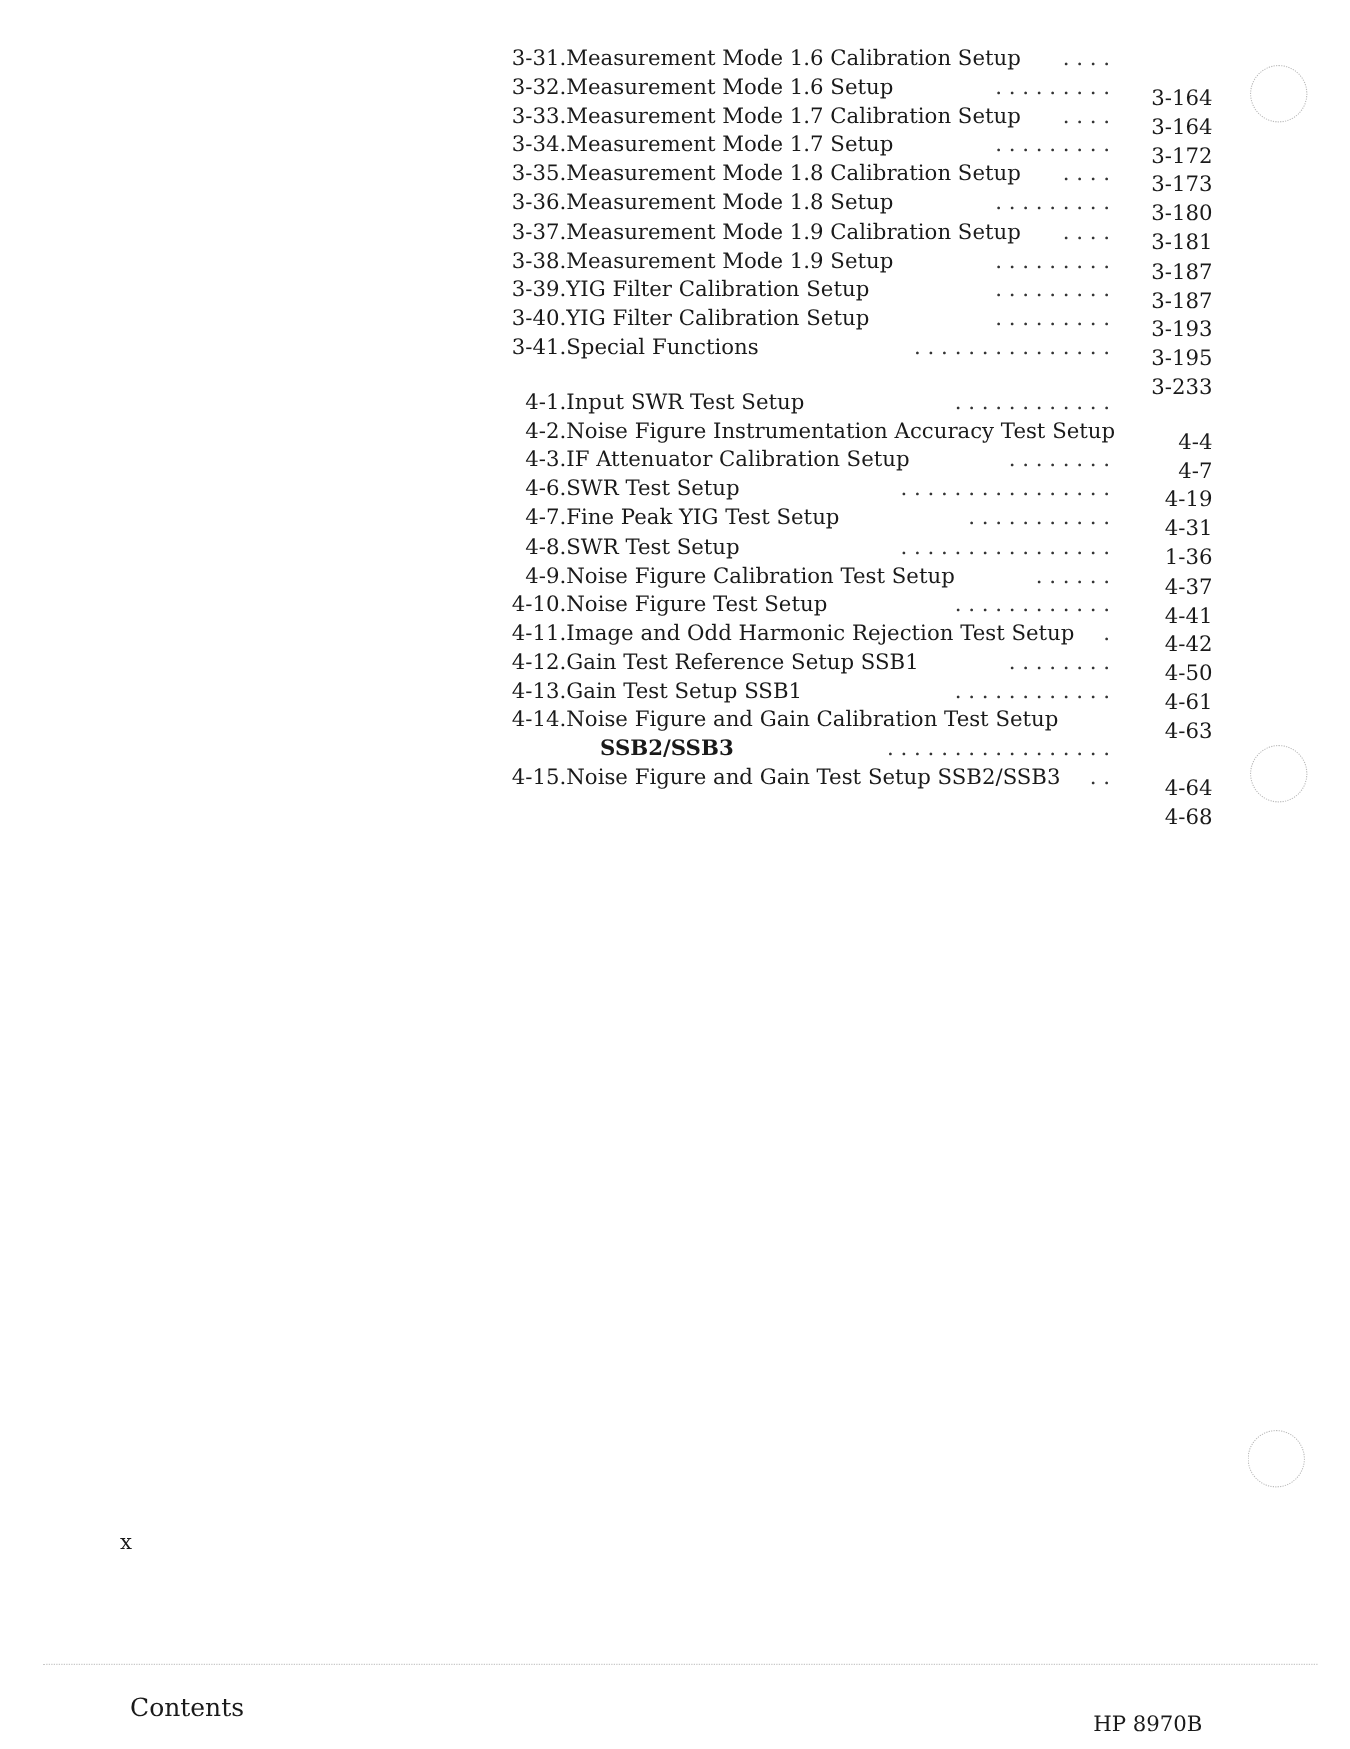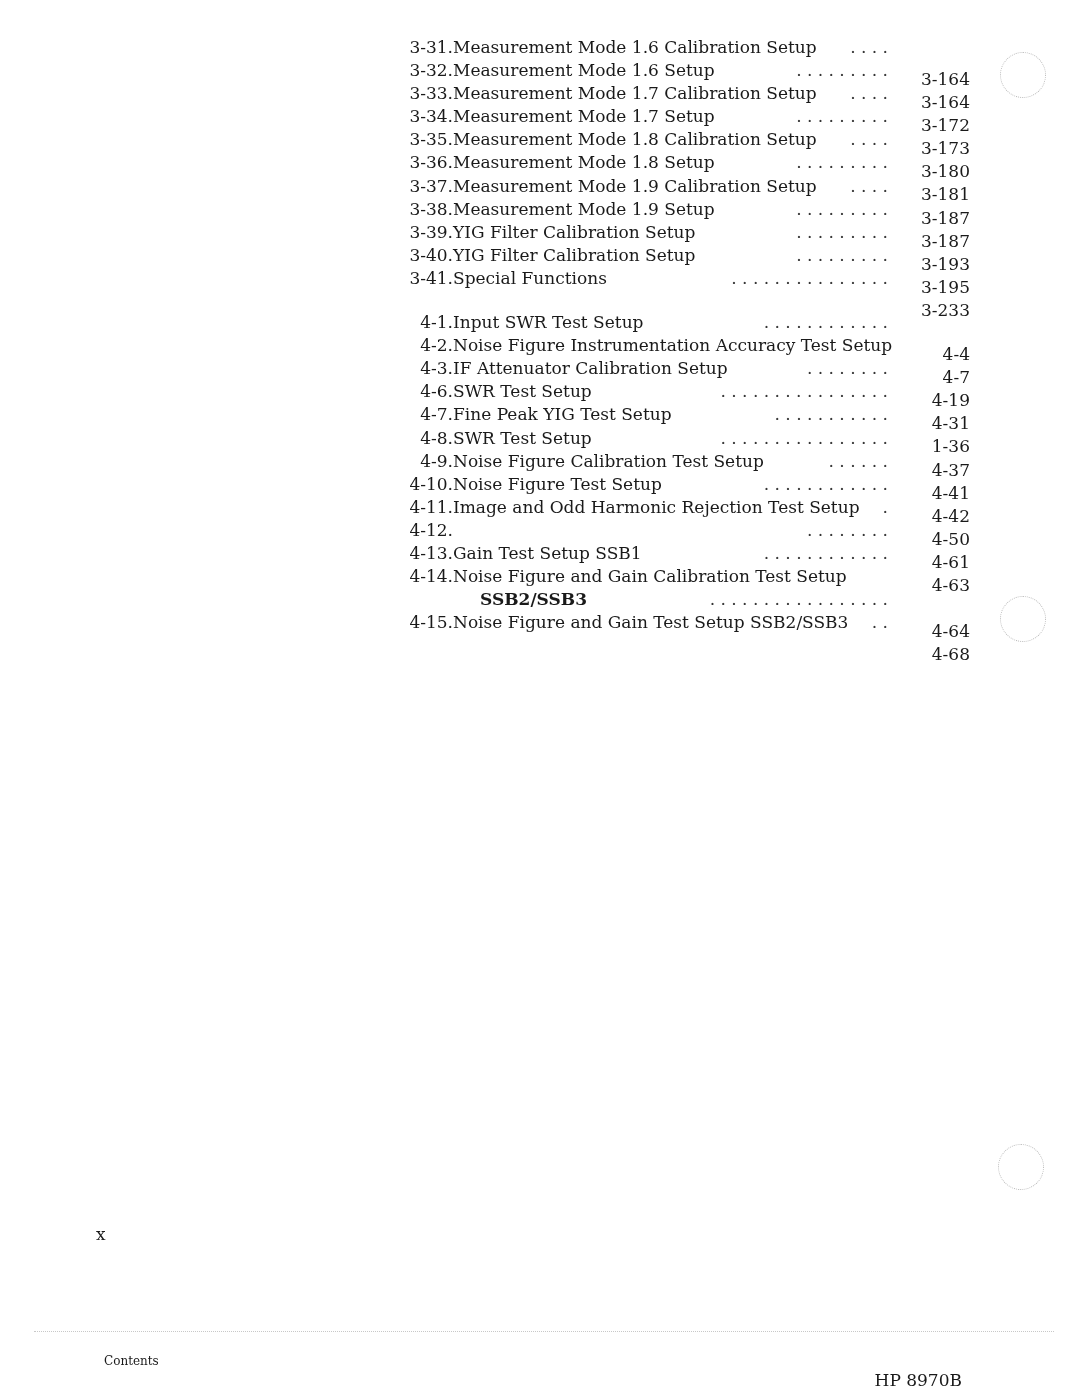--- a/index.html
+++ b/index.html
@@ -20,21 +20,21 @@
     color: #333;
   }
   .entry .page { position: absolute; right: 6px; text-align: right; margin-top: 32px; }
   .entry.cont .title { left: 84px; font-weight: bold; }
 
   .folio { position: absolute; left: 96px; top: 1224px; font-size: 17px; }
   .rule {
     position: absolute; left: 34px; width: 1020px; top: 1331px; height: 0;
     border-top: 1px dotted #c8c8c8;
   }
-  .footer-left { position: absolute; left: 104px; top: 1354px; font-size: 12px; }
+  .footer-left { position: absolute; left: 104px; top: 1354px; font-size: 20px; }
   .footer-right { position: absolute; right: 118px; top: 1360px; font-size: 17px; margin-top: 10px; }
   .hole {
     position: absolute; width: 44px; height: 44px; border-radius: 50%;
     border: 1px dotted #bbbbbb;
   }
 </style>
 </head>
 <body>
 
 <div class="hole" style="left:1000px; top:52px;"></div>
@@ -160,20 +160,21 @@
     <span class="page">4-42</span>
   </div>
       <div class="entry">
     <span class="num">4-11.</span>
     <span class="title">Image and Odd Harmonic Rejection Test Setup</span>
     <span class="dots">.</span>
     <span class="page">4-50</span>
   </div>
       <div class="entry">
     <span class="num">4-12.</span>
+    <span class="title">Gain Test Reference Setup SSB1</span>
     <span class="dots">. . . . . . . .</span>
     <span class="page">4-61</span>
   </div>
       <div class="entry">
     <span class="num">4-13.</span>
     <span class="title">Gain Test Setup SSB1</span>
     <span class="dots">. . . . . . . . . . . .</span>
     <span class="page">4-63</span>
   </div>
       <div class="entry">

